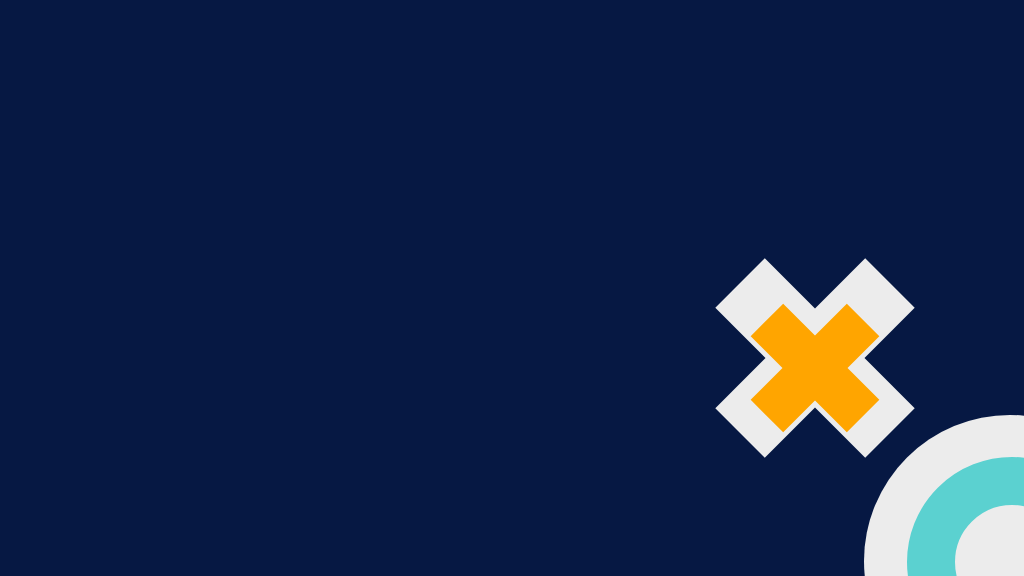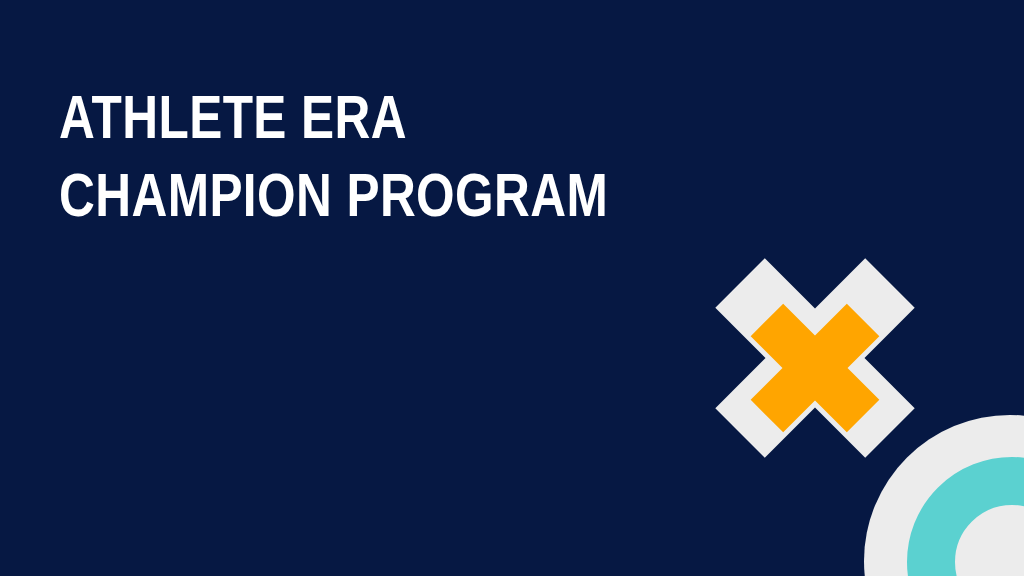--- a/index.html
+++ b/index.html
@@ -70,18 +70,14 @@
       <path d="M -35,-106 L 35,-106 L 35,-35 L 106,-35 L 106,35 L 35,35 L 35,106 L -35,106 L -35,35 L -106,35 L -106,-35 L -35,-35 Z" fill="#ECECEC"></path>
     </g>
 
     <g transform="translate(815,368) rotate(45)">
       <path d="M -23,-68 L 23,-68 L 23,-23 L 68,-23 L 68,23 L 23,23 L 23,68 L -23,68 L -23,23 L -68,23 L -68,-23 L -23,-23 Z" fill="#FFA500"></path>
     </g>
 
     <circle cx="1012" cy="562" r="81" fill="none" stroke="#5BD1D0" stroke-width="48"></circle>
   </svg>
 
-  <div id="title-block">
-    <span class="title-line">ATHLETE ERA</span>
-    <span class="title-line">CHAMPION PROGRAM</span>
-  </div>
 
 </div>
 
 </body></html>

